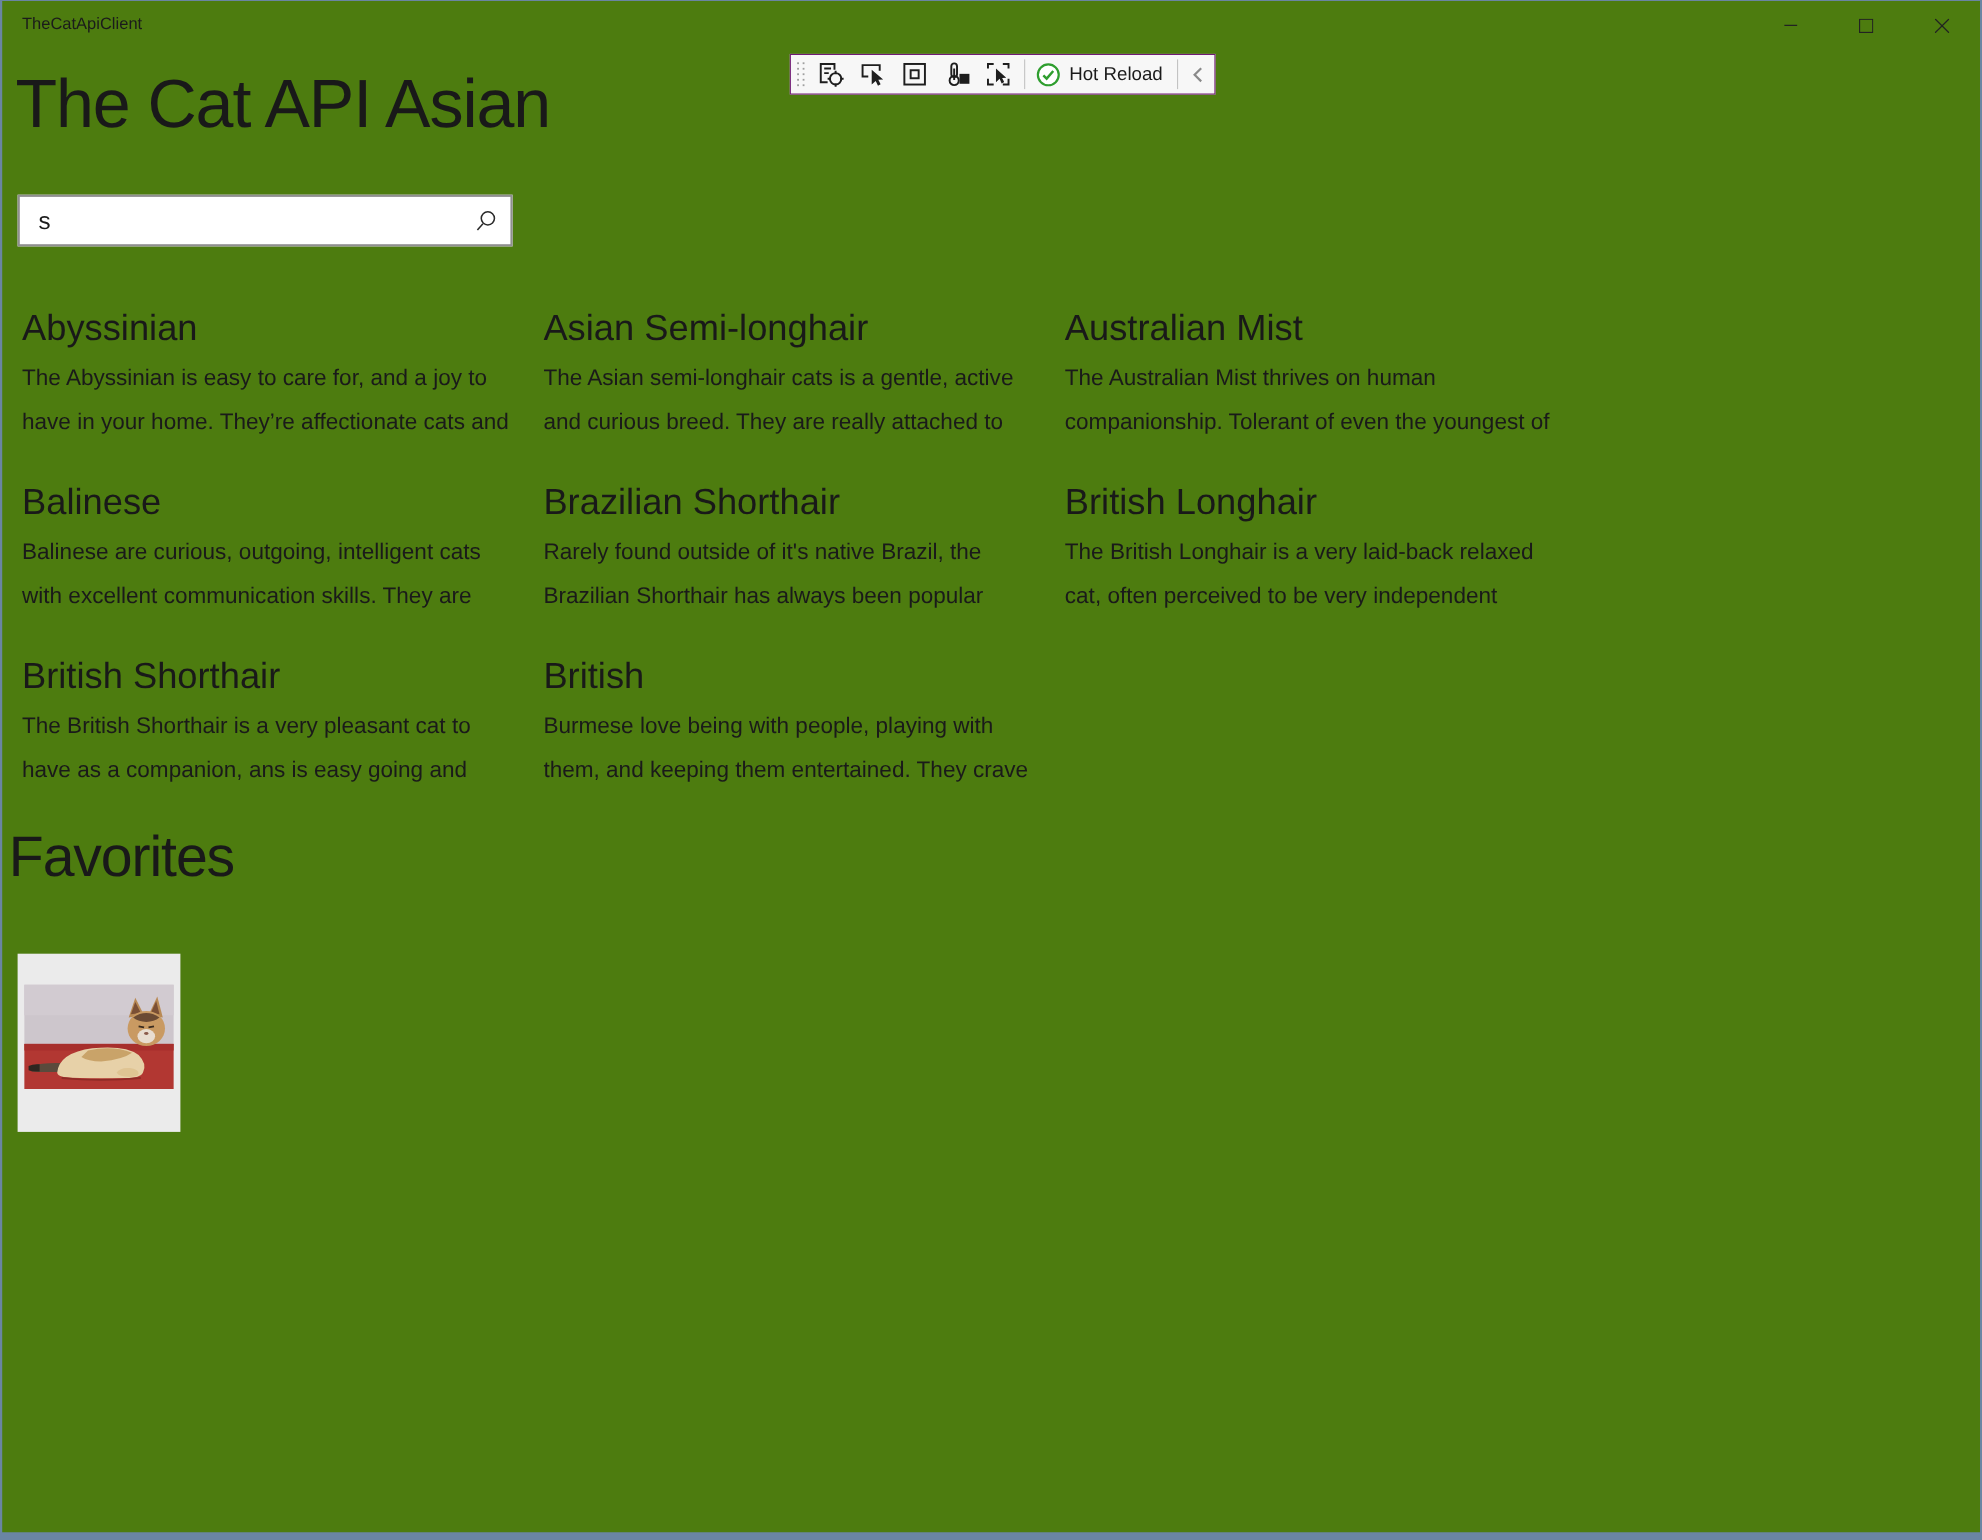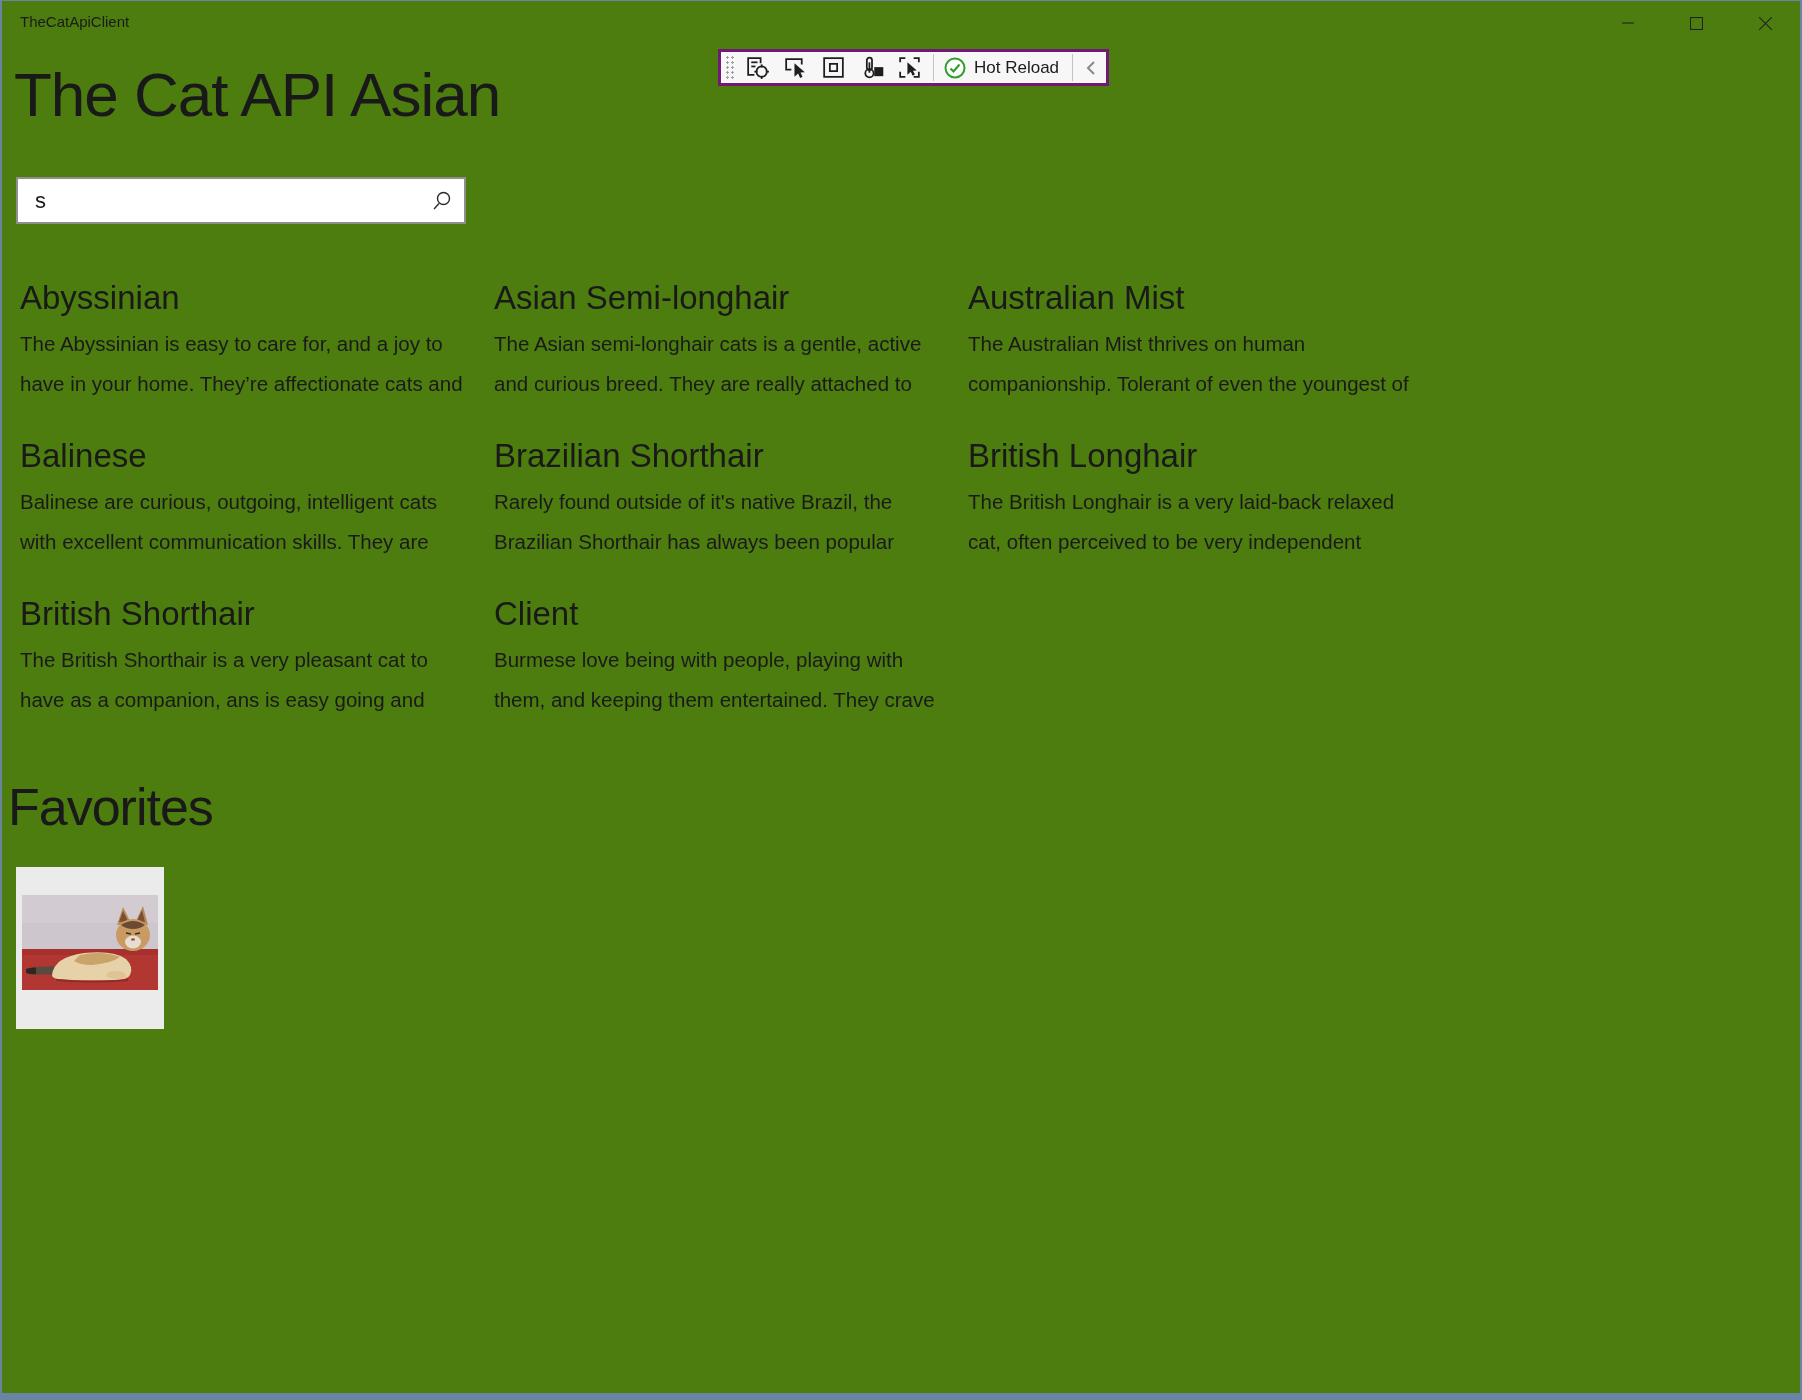--- a/index.html
+++ b/index.html
@@ -13,21 +13,21 @@
   
   .titlebar { position:absolute; top:0; left:0; right:0; height:44px; }
   .titlebar-text { position:absolute; left:18px; top:12px; font-size:15px; color:#1b1b1b; }
   .win-controls { position:absolute; right:0; top:0; height:44px; display:flex; }
   .win-btn { width:69px; height:44px; display:flex; align-items:center; justify-content:center; }
   .win-btn svg { stroke:#222; stroke-width:1.1; fill:none; }
   
   .dbg-toolbar {
     position:absolute; left:716px; top:48px; height:37px;
     display:flex; align-items:center; background:#f7f7f7;
-    border:3px solid #701a75; padding:0 2px 0 3px;
+    border:1px solid #701a75; padding:0 2px 0 3px;
   }
   .dbg-grip { width:11px; height:27px; margin-right:3px;
     background-image:radial-gradient(circle,#9f9f9f 1.1px,transparent 1.3px);
     background-size:5px 5px; background-position:1px 1px; }
   .dbg-btn { width:38px; height:31px; display:flex; align-items:center; justify-content:center; }
   .dbg-btn svg { stroke:#1e1e1e; stroke-width:1.7; fill:none; }
   .dbg-sep { width:1px; height:27px; background:#c3c3c3; margin:0 5px; }
   .hot-reload { display:flex; align-items:center; gap:8px; padding:0 8px 0 5px; }
   .hot-reload-label { font-size:17px; color:#1b1b1b; }
   .chevron-btn { width:26px; height:31px; display:flex; align-items:center; justify-content:center; }
@@ -41,21 +41,21 @@
     padding:0 0 0 17px; color:#1b1b1b; font-family:inherit; background:transparent; }
   .search-btn { width:44px; height:100%; display:flex; align-items:center; justify-content:center;
     background:transparent; border:none; }
   .search-btn svg { stroke:#2b2b2b; stroke-width:1.4; fill:none; }
   .breed-grid { position:absolute; left:18px; top:276px; width:1380px;
     display:grid; grid-template-columns:repeat(3,446px); column-gap:11px; row-gap:42px;gap:28px; }
   .breed-cell { height:130px; overflow:hidden; }
   .breed-name { font-size:33px; font-weight:300; color:#191919; margin:0 0 6px 0; line-height:1.25;
     white-space:nowrap; }
   .breed-desc { font-size:20.5px; line-height:40px; color:#1a1a1a; max-height:84px; overflow:hidden; }
-  .fav-heading { position:absolute; left:6px; top:776px; font-size:52px; font-weight:300;
+  .fav-heading { position:absolute; left:6px; top:748px; font-size:52px; font-weight:300;
     color:#191919; letter-spacing:-1px; }
   .fav-card { position:absolute; left:14px; top:866px; width:148px; height:162px;
     background:#ebebeb; display:flex; justify-content:center; }
   .fav-photo { margin-top:28px; width:136px; height:95px; display:block; }
 </style>
 </head>
 <body>
 
 <div class="window">
 
@@ -184,21 +184,21 @@
     </div>
     <div class="breed-cell">
       <div class="breed-name">British Longhair</div>
       <div class="breed-desc">The British Longhair is a very laid-back relaxed cat, often perceived to be very independent although they will enjoy the company of an…</div>
     </div>
     <div class="breed-cell">
       <div class="breed-name">British Shorthair</div>
       <div class="breed-desc">The British Shorthair is a very pleasant cat to have as a companion, ans is easy going and placid. The British is a fiercely loyal, loving cat…</div>
     </div>
     <div class="breed-cell">
-      <div class="breed-name">Client</div>
+      <div class="breed-name">British</div>
       <div class="breed-desc">Burmese love being with people, playing with them, and keeping them entertained. They crave close physical contact and abhor an…</div>
     </div>
   </div>
 
   <div class="fav-heading">Favorites</div>
 
   <div class="fav-card">
     <svg class="fav-photo" viewBox="0 0 136 95">
 
       <rect x="0" y="0" width="136" height="56" fill="#cdc6cc"></rect>

